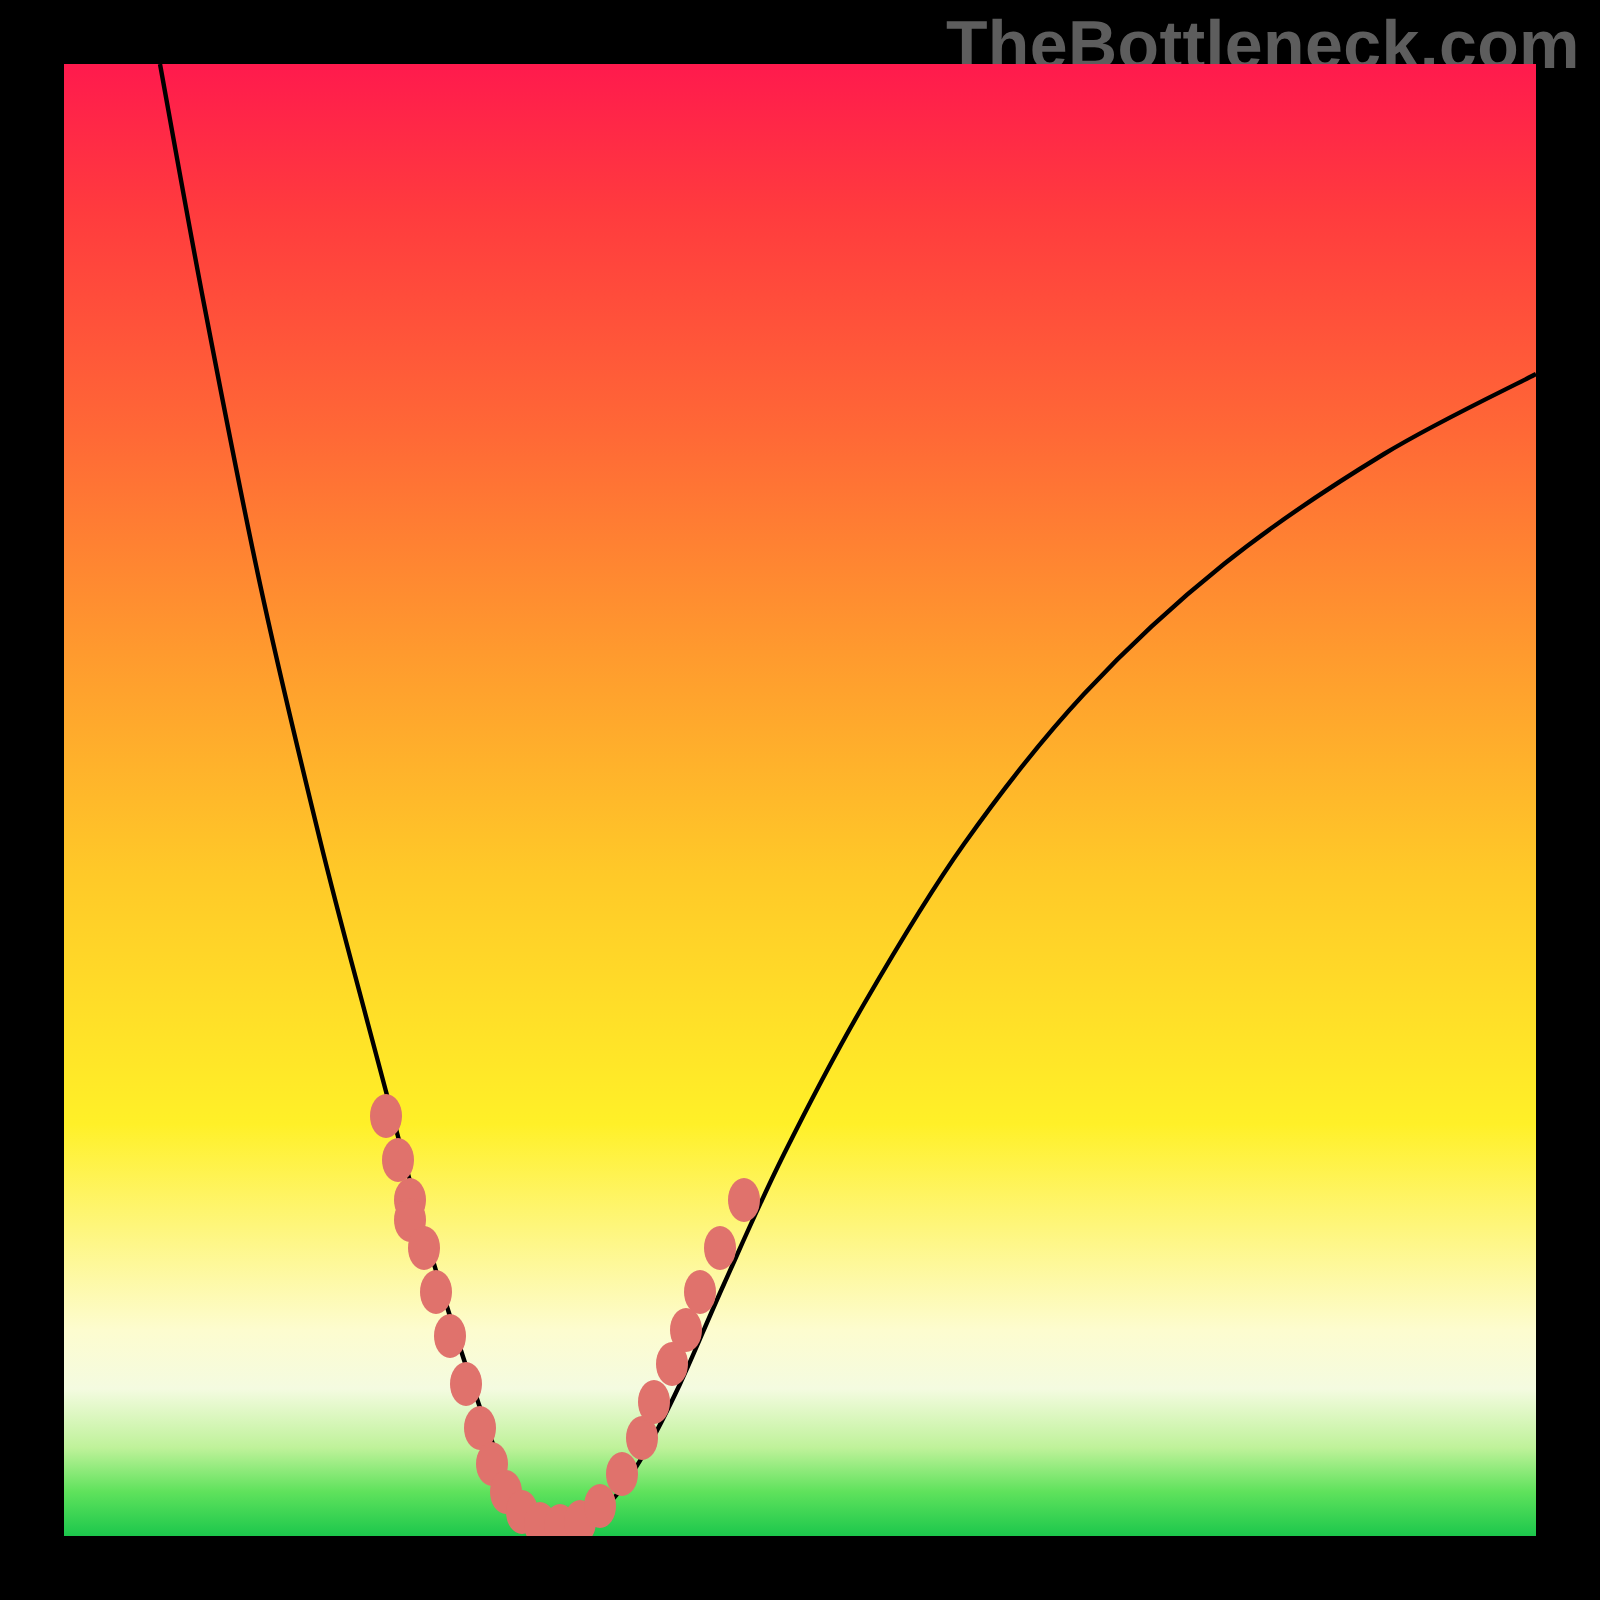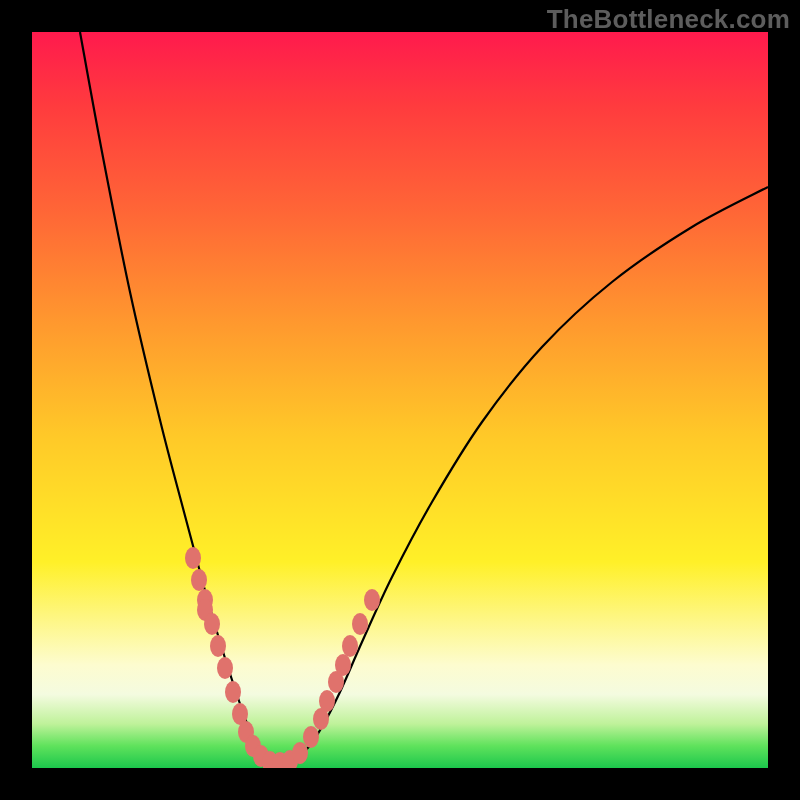--- a/index.html
+++ b/index.html
@@ -37,21 +37,21 @@
       #bff29a 94%,
       #5fe25c 97%,
       #1cc74c 100%
     );
   }
   .watermark {
     position: absolute;
     top: 4px;
     right: 10px;
     font-family: Arial, Helvetica, sans-serif;
-    font-size: 26px;
+    font-size: 34px;
     font-weight: 600;
     color: #5d5d5d;
     letter-spacing: 0.2px;
   }
   svg.curves {
     position: absolute;
     left: 0;
     top: 0;
     width: 736px;
     height: 736px;

